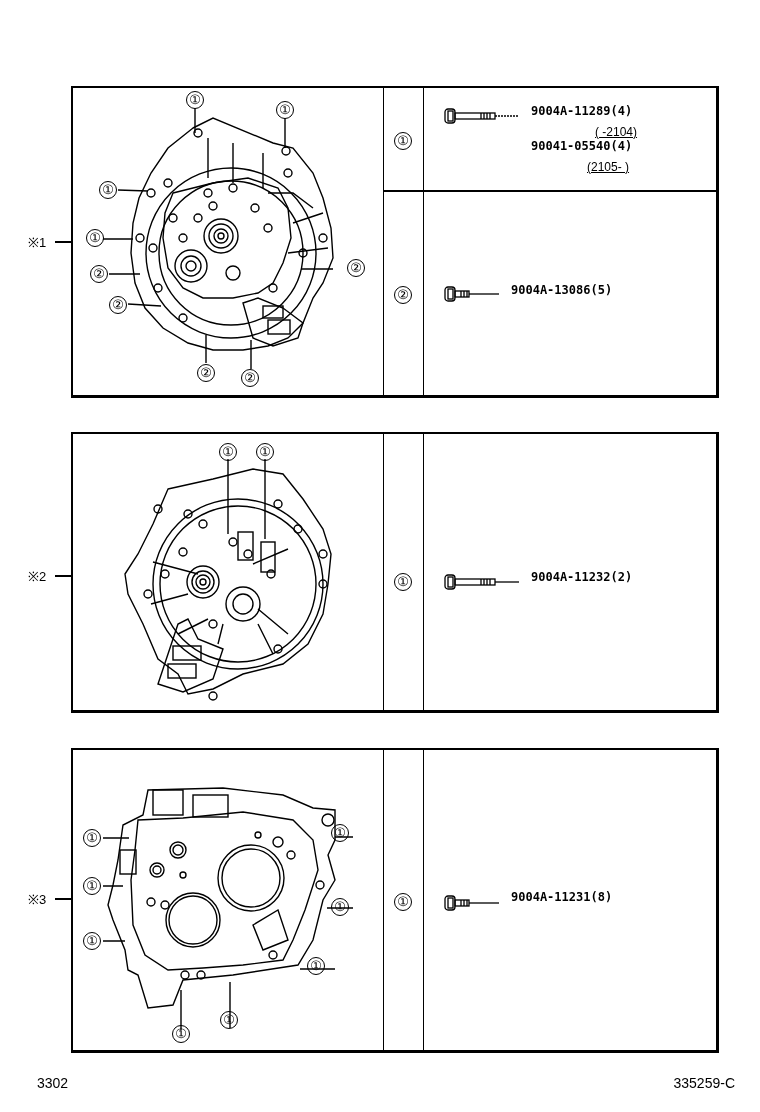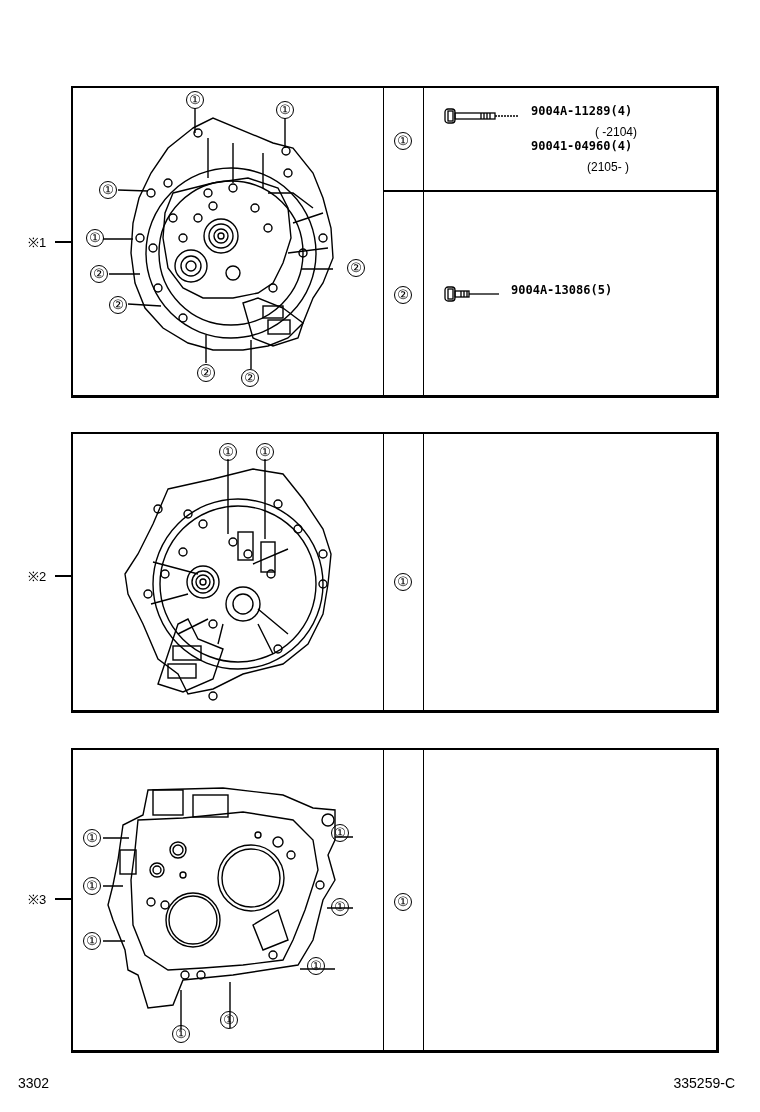--- a/index.html
+++ b/index.html
@@ -4,21 +4,21 @@
 <style>
   html, body { margin:0; padding:0; background:#fff; }
   body { width:760px; height:1112px; position:relative; overflow:hidden; font-family:"DejaVu Sans", sans-serif; color:#000; }
   .frame { position:absolute; left:71px; width:648px; border:2px solid #000; border-right-width:3px; border-bottom-width:3px; box-sizing:border-box; }
   .fig-cell { position:absolute; left:0; top:0; bottom:0; width:310px; border-right:1px solid #000; }
   .key-col { position:absolute; left:310px; top:0; bottom:0; width:40px; border-right:1px solid #000; }
   .part-col { position:absolute; left:350px; top:0; bottom:0; right:0; }
   .row-div { position:absolute; left:310px; right:0; border-top:2px solid #000; }
   .circ { position:absolute; width:18px; height:18px; border:1.3px solid #000; border-radius:50%; box-sizing:border-box; font-size:13px; line-height:16px; text-align:center; font-family:"Liberation Sans", sans-serif; }
   .pn { position:absolute; font-family:"DejaVu Sans Mono", monospace; font-weight:bold; font-size:12px; letter-spacing:0px; white-space:nowrap; }
-  .sub { position:absolute; font-family:"Liberation Sans", sans-serif; font-size:12px; white-space:nowrap; }
+  .sub { position:absolute; font-family:"Liberation Sans", sans-serif; font-size:12px; white-space:nowrap;text-decoration:underline; }
   .ref { position:absolute; font-family:"Liberation Sans", sans-serif; font-size:13px; white-space:nowrap; }
   .ref-line { position:absolute; height:1.5px; background:#000; }
   .foot { position:absolute; top:1075px; font-family:"Liberation Sans", sans-serif; font-size:14px; }
   svg { position:absolute; left:0; top:0; overflow:visible; }
 </style>
 </head>
 <body>
 
 <div>
   <span class="ref" style="left:28px;top:233px;">※1</span>
@@ -96,21 +96,21 @@
       <g fill="none" stroke="#000" stroke-width="1.3">
         <rect x="2" y="1" width="10" height="14" rx="3"></rect>
           <rect x="5" y="3" width="5" height="10"></rect>
         <rect x="12" y="5" width="40" height="6"></rect>
           <path d="M38,5 L38,11 M41,5 L41,11 M44,5 L44,11 M47,5 L47,11"></path>
         <path d="M52,8 L76,8" stroke-dasharray="2,1"></path>
       </g>
     </svg>
     <span class="pn" style="left:108px;top:16px;">9004A-11289(4)</span>
     <span class="sub" style="left:172px;top:37px;">(      -2104)</span>
-    <span class="pn" style="left:108px;top:51px;">90041-04960(4)</span>
+    <span class="pn" style="left:108px;top:51px;">90041-05540(4)</span>
     <span class="sub" style="left:164px;top:72px;">(2105-      )</span>
 
     <svg width="100" height="40" style="left:20px;top:198px;">
       <g fill="none" stroke="#000" stroke-width="1.3">
         <rect x="2" y="1" width="10" height="14" rx="3"></rect>
           <rect x="5" y="3" width="5" height="10"></rect>
         <rect x="12" y="5" width="14" height="6"></rect>
           <path d="M18,5 L18,11 M21,5 L21,11 M24,5 L24,11"></path>
         <path d="M26,8 L56,8"></path>
       </g>
@@ -162,20 +162,32 @@
           <rect x="95" y="230" width="28" height="14"></rect>
         <path d="M155,25 L155,100 M192,25 L192,105"></path>
       </g>
     </svg>
     <div class="circ" style="left:146px;top:9px;">①</div>
     <div class="circ" style="left:183px;top:9px;">①</div>
   </div>
   <div class="key-col">
     <div class="circ" style="left:11px;top:139px;">①</div>
   </div>
+  <div class="part-col">
+    <svg width="100" height="40" style="left:20px;top:140px;">
+      <g fill="none" stroke="#000" stroke-width="1.3">
+        <rect x="2" y="1" width="10" height="14" rx="3"></rect>
+          <rect x="5" y="3" width="5" height="10"></rect>
+        <rect x="12" y="5" width="40" height="6"></rect>
+          <path d="M38,5 L38,11 M41,5 L41,11 M44,5 L44,11 M47,5 L47,11"></path>
+        <path d="M52,8 L76,8"></path>
+      </g>
+    </svg>
+    <span class="pn" style="left:108px;top:136px;">9004A-11232(2)</span>
+  </div>
 </div>
 
 <div>
   <span class="ref" style="left:28px;top:890px;">※3</span>
   <div class="ref-line" style="left:55px;top:898px;width:17px;"></div>
 </div>
 
 <div class="frame" style="top:748px;height:305px;">
   <div class="fig-cell">
     <svg width="310" height="303">
@@ -214,16 +226,28 @@
     <div class="circ" style="left:10px;top:182px;">①</div>
     <div class="circ" style="left:258px;top:74px;">①</div>
     <div class="circ" style="left:258px;top:148px;">①</div>
     <div class="circ" style="left:234px;top:207px;">①</div>
     <div class="circ" style="left:99px;top:275px;">①</div>
     <div class="circ" style="left:147px;top:261px;">①</div>
   </div>
   <div class="key-col">
     <div class="circ" style="left:11px;top:143px;">①</div>
   </div>
-</div>
-
-<span class="foot" style="left:18px;">3302</span>
+  <div class="part-col">
+    <svg width="100" height="40" style="left:20px;top:145px;">
+      <g fill="none" stroke="#000" stroke-width="1.3">
+        <rect x="2" y="1" width="10" height="14" rx="3"></rect>
+          <rect x="5" y="3" width="5" height="10"></rect>
+        <rect x="12" y="5" width="14" height="6"></rect>
+          <path d="M18,5 L18,11 M21,5 L21,11 M24,5 L24,11"></path>
+        <path d="M26,8 L56,8"></path>
+      </g>
+    </svg>
+    <span class="pn" style="left:88px;top:140px;">9004A-11231(8)</span>
+  </div>
+</div>
+
+<span class="foot" style="left:37px;">3302</span>
 <span class="foot" style="right:25px;">335259-C</span>
 
 </body></html>

